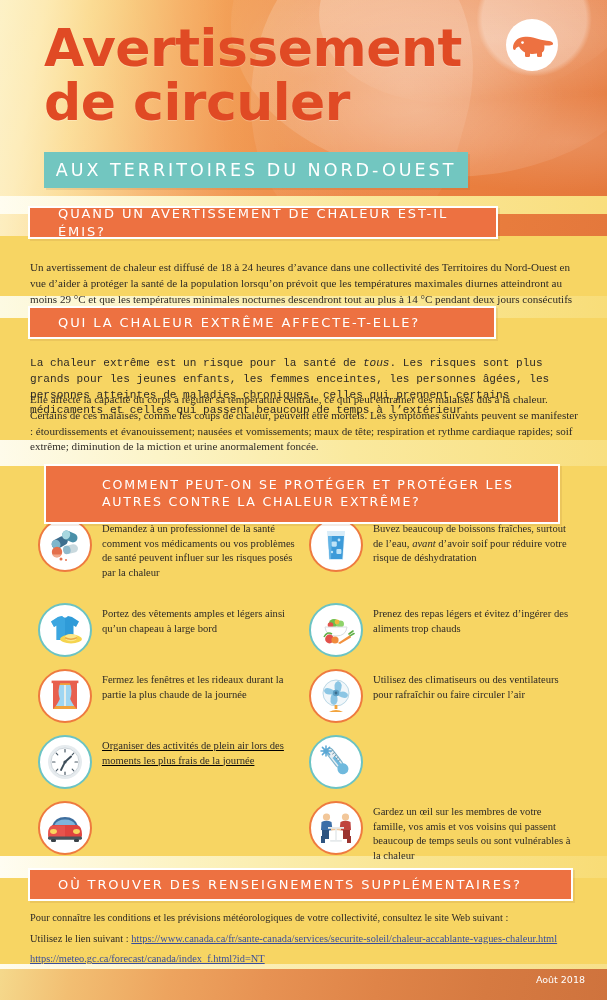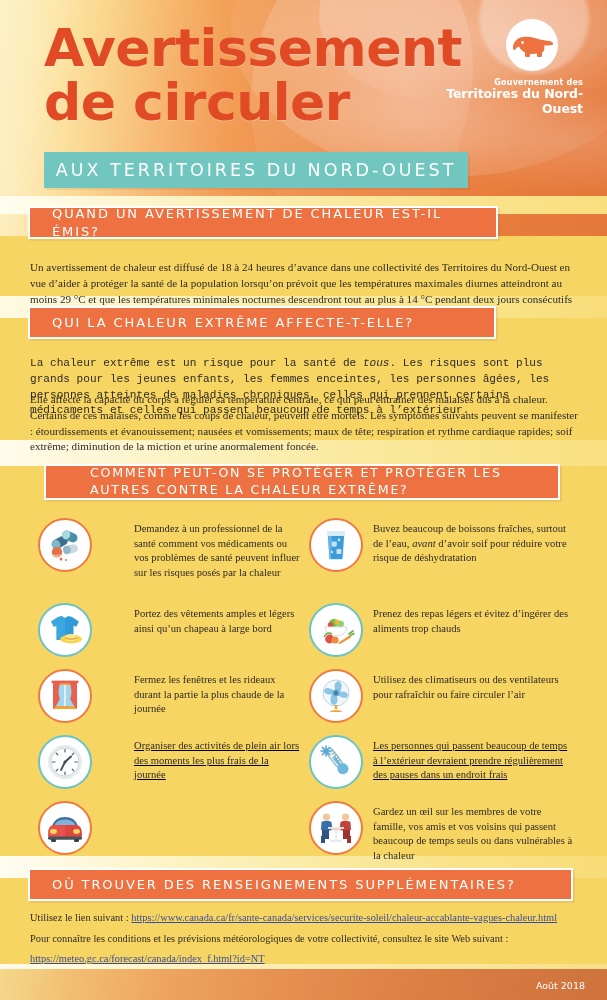--- a/index.html
+++ b/index.html
@@ -168,27 +168,27 @@
     align-items: center;
     z-index: 5;
     box-shadow: 2px 2px 0 rgba(150,90,40,0.12);
   }
   .sec-head span {
     font-family: "DejaVu Sans", sans-serif;
     color: #FFFFFF;
     font-size: 13px;
     letter-spacing: 1.9px;
     line-height: 1.34;
-    padding-left: 22px;
+    padding-left: 28px;
     padding-right: 14px;
   }
 
   .sh-1 { left: 28px; top: 206px; width: 470px; height: 33px; }
   .sh-2 { left: 28px; top: 306px; width: 468px; height: 33px; }
-  .sh-3 { left: 44px; top: 464px; width: 516px; height: 36px; }
+  .sh-3 { left: 44px; top: 464px; width: 516px; height: 60px; }
   .sh-3 span { letter-spacing: 1.75px; font-size: 12.6px; }
   .sh-4 { left: 28px; top: 868px; width: 545px; height: 33px; }
 
   
   .para {
     position: absolute;
     font-family: "Liberation Serif", serif;
     font-size: 11.1px;
     line-height: 1.42;
     color: #2E2A26;
@@ -208,21 +208,21 @@
     z-index: 4;
   }
   .tip-row { display: flex; }
   .tip {
     display: flex;
     align-items: flex-start;
     width: 273px;
     box-sizing: border-box;
     padding-right: 8px;
   }
-  .tip-col-left { padding-left: 2px; gap: 32px; }
+  .tip-col-left { padding-left: 2px; }
   .tip-col-right { padding-left: 0px; }
   .tip-icon {
     flex: 0 0 auto;
     width: 54px;
     height: 54px;
     border-radius: 50%;
     background: #FFFFFF;
     display: flex;
     align-items: center;
     justify-content: center;
@@ -284,21 +284,21 @@
   }
   .footer-band::before {
     content: "";
     position: absolute;
     left: 0; top: 0; width: 607px; height: 5px;
     background: linear-gradient(90deg,#FFFCEE 0%,#FBEFB7 40%,#F7E08A 100%);
   }
   .footer-date {
     position: absolute;
     right: 22px;
-    bottom: 9px;
+    bottom: 15px;
     font-family: "DejaVu Sans", sans-serif;
     font-size: 9.5px;
     color: #FFFFFF;
     z-index: 6;
   }
 </style>
 </head>
 <body>
 
 <div class="poster">
@@ -312,24 +312,20 @@
       <span>Avertissement</span>
       <span class="line2">de circuler</span>
     </h1>
 
     <div class="logo-wrap">
       <svg class="bear-logo" width="54" height="54" viewBox="0 0 54 54">
         <circle cx="27" cy="27" r="26" fill="#FFFFFF"></circle>
         <path d="M8 30 C8 24 12 20 18 19 C22 18.4 25 18.6 28 19.4 C31.5 20.3 35 21.6 39 22.2 C43 22.8 46 23 47.5 24.4 C48.6 25.4 48.2 26.6 46.6 27 C43.8 27.7 41.4 27.6 39.4 27.2 L39.4 30 C39.4 32 38.6 33.6 37 34.6 L37 37.4 C37 38.3 36.2 39 35.3 39 L33.6 39 C32.7 39 32 38.3 32 37.4 L32 35.5 C29.8 36 27.4 36.1 25 35.8 L25 37.4 C25 38.3 24.3 39 23.4 39 L21.6 39 C20.7 39 20 38.3 20 37.4 L20 34.4 C17.2 33.1 15 31 14 28.6 C12.4 29 11 30 10.4 31.4 C10 32.3 8 32 8 30 Z" fill="#ED7141"></path>
         <circle cx="17.5" cy="24.6" r="1.35" fill="#FFFFFF"></circle>
       </svg>
-      <div class="gov-text">
-        <div class="gov-line1">Gouvernement des</div>
-        <div class="gov-line2">Territoires du Nord-Ouest</div>
-      </div>
     </div>
   </div>
 
   <div class="teal-banner">
     <span>AUX TERRITOIRES DU NORD-OUEST</span>
   </div>
 
   <div class="bg-band band-light-1"></div>
   <div class="bg-band band-light-2"></div>
   <div class="bg-band band-light-3"></div>
@@ -501,21 +497,20 @@
               <circle cx="0" cy="0" r="2.6"></circle>
               <g stroke="#5BA8D4" stroke-width="1.5" stroke-linecap="round">
                 <line x1="-5" y1="0" x2="5" y2="0"></line>
                 <line x1="0" y1="-5" x2="0" y2="5"></line>
                 <line x1="-3.6" y1="-3.6" x2="3.6" y2="3.6"></line>
                 <line x1="3.6" y1="-3.6" x2="-3.6" y2="3.6"></line>
               </g>
             </g>
           </svg>
         </div>
-        <div class="tip-text">Les personnes qui passent beaucoup de temps à l’extérieur devraient prendre régulièrement des pauses dans un endroit frais</div>
       </div>
     </div>
 
     <div class="tip-row row-h-5">
       <div class="tip tip-col-left">
         <div class="tip-icon ring-orange">
           <svg width="40" height="30" viewBox="0 0 40 30">
             <path d="M7 13 Q10 4 20 4 Q30 4 33 13 Z" fill="#3E6E9E"></path>
             <path d="M9.5 12 Q12 6.5 20 6.5 Q28 6.5 30.5 12 Z" fill="#7FB4DA"></path>
             <path d="M3 22 Q3 13 8 12 L32 12 Q37 13 37 22 Q37 25 34 25 L6 25 Q3 25 3 22 Z" fill="#E0443E"></path>
@@ -541,34 +536,34 @@
             <path d="M25 4.4 Q28.5 0.6 32 4.4 Q30.5 2.6 28.5 2.6 Q26.6 2.6 25 4.4 Z" fill="#E0A765"></path>
             <path d="M23.5 11 Q28.5 8.6 33.5 11 L34 19 L28 20 L22.5 19 Z" fill="#C0433E"></path>
             <path d="M24 17 L18 16.6 L18 19 L24 19.4 Z" fill="#F2C79A"></path>
             <rect x="26" y="19" width="7" height="9" fill="#9B332F"></rect>
             <rect x="30" y="25" width="4" height="7" fill="#9B332F"></rect>
             <rect x="11" y="16" width="16" height="1.8" fill="#E6EAEC"></rect>
             <rect x="18.2" y="17.6" width="1.6" height="12" fill="#E6EAEC"></rect>
             <rect x="13" y="29" width="12" height="1.8" rx="0.8" fill="#E6EAEC"></rect>
           </svg>
         </div>
-        <div class="tip-text">Gardez un œil sur les membres de votre famille, vos amis et vos voisins qui passent beaucoup de temps seuls ou dans vulnérables à la chaleur</div>
+        <div class="tip-text">Gardez un œil sur les membres de votre famille, vos amis et vos voisins qui passent beaucoup de temps seuls ou sont vulnérables à la chaleur</div>
       </div>
     </div>
 
   </div>
 
   <div class="sec-head sh-4">
     <span>OÙ TROUVER DES RENSEIGNEMENTS SUPPLÉMENTAIRES?</span>
   </div>
 
   <div class="links">
+    <div class="row">Pour connaître les conditions et les prévisions météorologiques de votre collectivité, consultez le site Web suivant :</div>
     <div class="row">
       <span>Utilisez le lien suivant : </span><a href="#">https://www.canada.ca/fr/sante-canada/services/securite-soleil/chaleur-accablante-vagues-chaleur.html</a>
     </div>
-    <div class="row">Pour connaître les conditions et les prévisions météorologiques de votre collectivité, consultez le site Web suivant :</div>
     <div class="row"><a href="#">https://meteo.gc.ca/forecast/canada/index_f.html?id=NT</a></div>
   </div>
 
   <div class="footer-band"></div>
   <div class="footer-date">Août 2018</div>
 
 </div>
 
 </body></html>

